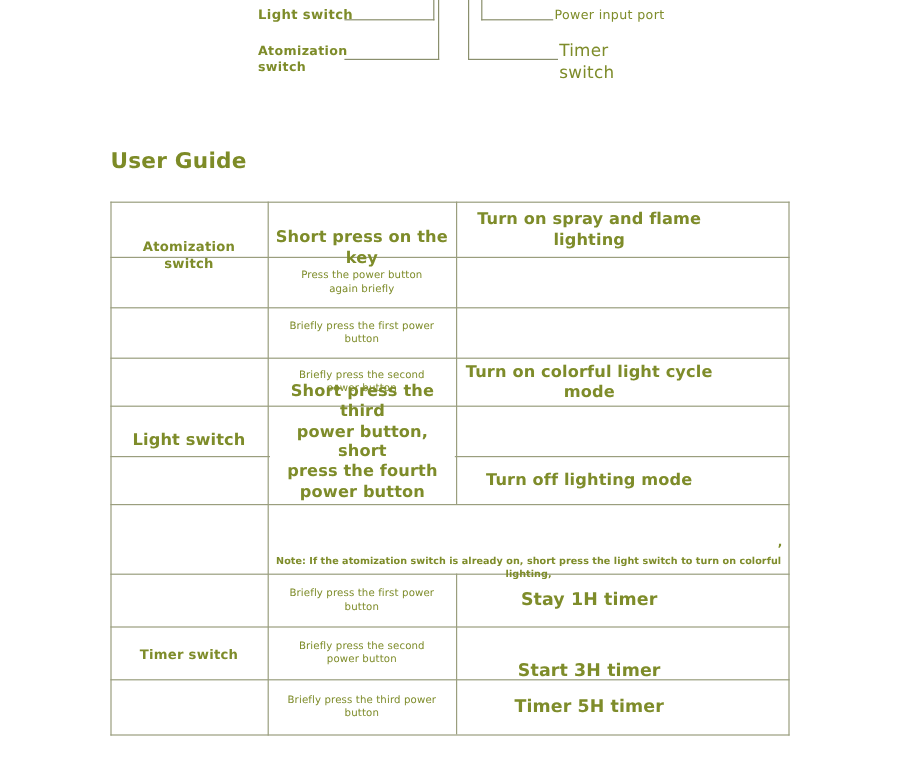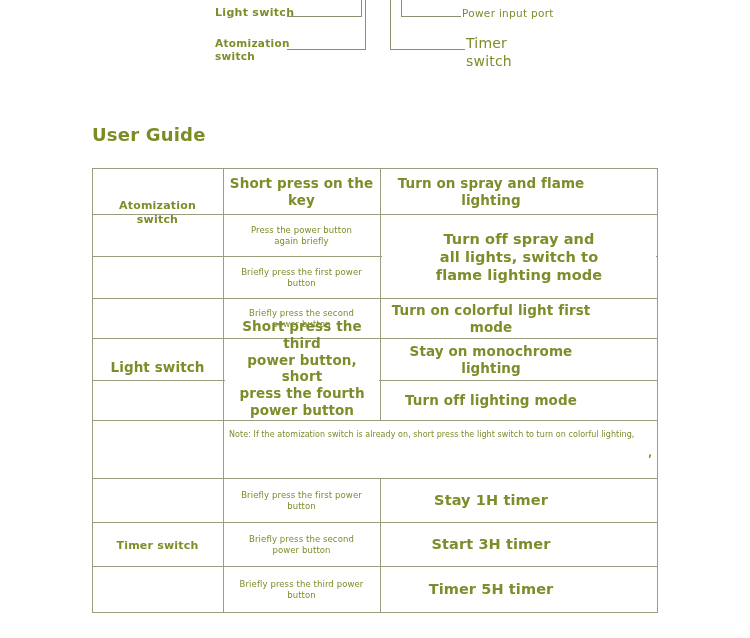--- a/index.html
+++ b/index.html
@@ -113,24 +113,25 @@
   #note-cell {
     position: absolute;
     left: 131px; top: 258px;
     width: 435px; height: 52px;
     box-sizing: border-box;
     padding: 4px 6px 0 6px;
     color: #7e8c2a;
   }
   #note-line1 {
     font-size: 8px;
-    font-weight: 400;
+    font-weight: 700;
     line-height: 1.35;
-    text-align: left;
+    text-align: center;
     letter-spacing: .05px;
+    margin-top: 33px;
   }
   #note-line2 {
     font-size: 10.5px;
     font-weight: 700;
     line-height: 1.3;
     text-align: center;
     padding-left: 14px;
     margin-top: 1px;
   }
   #note-stray {
@@ -188,65 +189,57 @@
   <div class="tbl-border v-line" style="left:131px;"></div>
   <div class="tbl-border v-line" style="left:288px; height:252px;"></div>
   <div class="tbl-border v-line" style="left:288px; top:310px; height:134px;"></div>
   <div class="tbl-border v-line" style="left:565px;"></div>
 
   <div class="cell c1 mid" style="top:1px; height:87px;">
     <span class="cell-inner">Atomization
 switch</span>
   </div>
 
-  <div class="cell c2 big" style="top:1px; height:45px;">
+  <div class="cell c2 big" style="top:16px; height:45px;">
     <span class="cell-inner">Short press on the key</span>
   </div>
   <div class="cell c3 big" style="top:1px; height:45px;">
     <span class="cell-inner">Turn on spray and flame lighting</span>
   </div>
 
   <div class="cell c2 small" style="top:47px; height:41px;">
     <span class="cell-inner">Press the power button
 again briefly</span>
   </div>
 
-  <div class="overlay bigger" style="left:290px; top:52px; width:274px; height:74px;">
-    <span>Turn off spray and
-all lights, switch to
-flame lighting mode</span>
-  </div>
 
   <div class="cell c1 big" style="top:89px; height:221px;">
     <span class="cell-inner">Light switch</span>
   </div>
 
   <div class="cell c2 small" style="top:89px; height:41px;">
     <span class="cell-inner">Briefly press the first power
 button</span>
   </div>
 
   <div class="cell c2 small" style="top:131px; height:39px;">
     <span class="cell-inner">Briefly press the second
 power button</span>
   </div>
   <div class="cell c3 big" style="top:131px; height:39px;">
-    <span class="cell-inner">Turn on colorful light first mode</span>
+    <span class="cell-inner">Turn on colorful light cycle mode</span>
   </div>
 
   <div class="overlay big" style="left:133px; top:173px; width:154px; height:78px;align-items:flex-end;">
     <span>Short press the third
 power button, short
 press the fourth
 power button</span>
   </div>
 
-  <div class="cell c3 big" style="top:171px; height:41px;">
-    <span class="cell-inner">Stay on monochrome lighting</span>
-  </div>
   <div class="cell c3 big" style="top:213px; height:39px;justify-content:center;">
     <span class="cell-inner">Turn off lighting mode</span>
   </div>
 
   <div id="note-cell">
     <div id="note-line1">Note: If the atomization switch is already on, short press the light switch to turn on colorful lighting,</div>
     <div id="note-stray">,</div>
   </div>
 
   <div class="cell c1 mid" style="top:311px; height:133px;">
@@ -258,21 +251,21 @@
 button</span>
   </div>
   <div class="cell c3 bigger" style="top:311px; height:43px;">
     <span class="cell-inner">Stay 1H timer</span>
   </div>
 
   <div class="cell c2 small" style="top:355px; height:43px;">
     <span class="cell-inner">Briefly press the second
 power button</span>
   </div>
-  <div class="cell c3 bigger" style="top:355px; height:43px;text-align:right;">
+  <div class="cell c3 bigger" style="top:370px; height:43px;text-align:right;">
     <span class="cell-inner">Start 3H timer</span>
   </div>
 
   <div class="cell c2 small" style="top:399px; height:45px;">
     <span class="cell-inner">Briefly press the third power
 button</span>
   </div>
   <div class="cell c3 bigger" style="top:399px; height:45px;">
     <span class="cell-inner">Timer 5H timer</span>
   </div>

